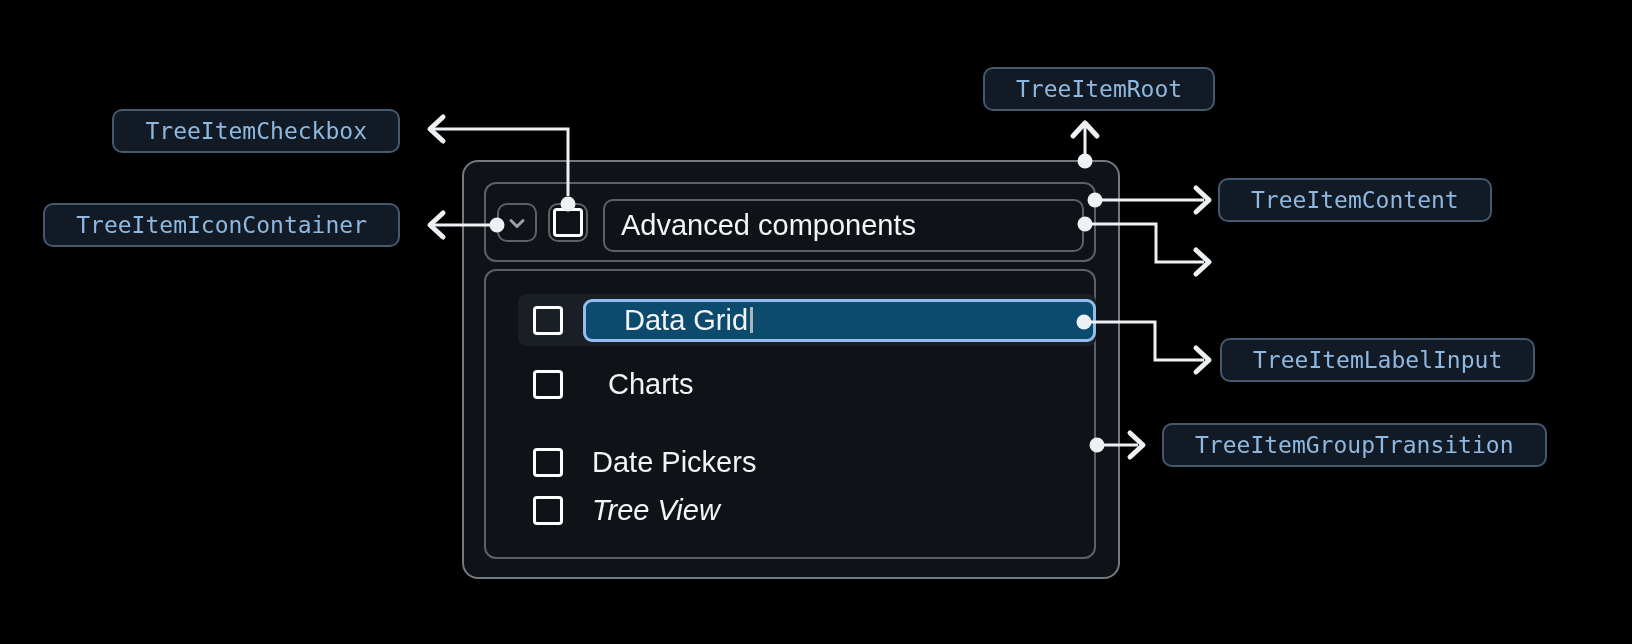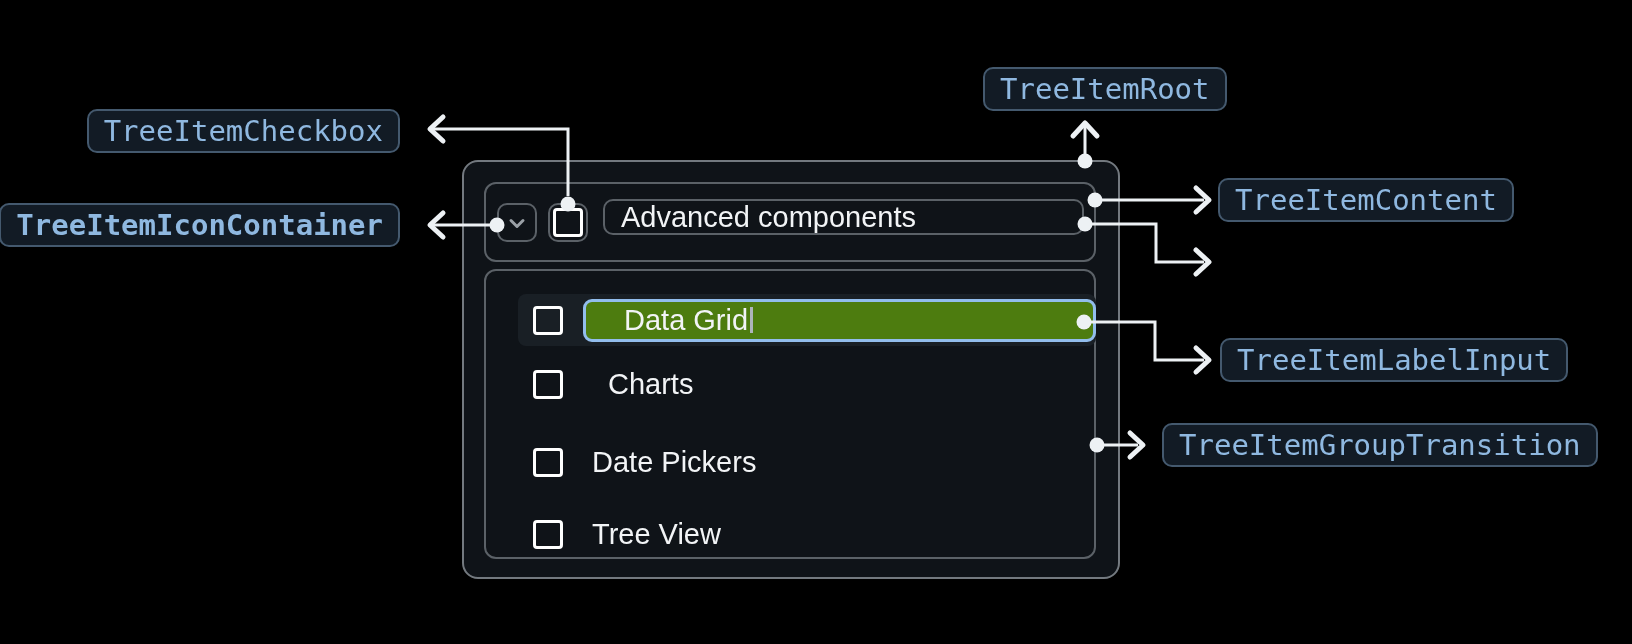--- a/index.html
+++ b/index.html
@@ -7,39 +7,39 @@
          font-family:"Liberation Sans",sans-serif;}
   .abs{position:absolute;box-sizing:border-box;}
 
   
   .panel{left:462px;top:160px;width:658px;height:419px;background:#0f1318;
          border:2px solid #73797f;border-radius:16px;}
   .content{left:484px;top:182px;width:612px;height:80px;border:2px solid #5b6167;
            border-radius:12px;background:#0f1318;}
   .icon-box{left:497px;top:203px;width:40px;height:39px;border:2px solid #5b6167;
             border-radius:10px;display:flex;align-items:center;justify-content:center;}
-  .label-box{left:603px;top:199px;width:481px;height:36px;border:2px solid #5b6167;
+  .label-box{left:603px;top:199px;width:481px;height:53px;border:2px solid #5b6167;
              border-radius:10px;display:flex;align-items:center;padding-left:16px;}
   .item-text{color:#f2f4f6;font-size:29px;white-space:nowrap;}
   .group{left:484px;top:269px;width:612px;height:290px;border:2px solid #5b6167;
          border-radius:12px;}
   .cb{width:24px;height:23px;border:3px solid #ffffff;border-radius:4px;flex:0 0 auto;}
   .row{left:518px;width:578px;height:52px;display:flex;align-items:center;}
   .row-sel{background:#191f25;border-radius:8px;}
   .row .cb{margin-left:15px;}
   .row .item-text{margin-left:29px;}
   .edit-input{margin-left:20px;width:506px;height:37px;border:3px solid #92bdec;
-              border-radius:9px;background:#4d7c0f;display:flex;align-items:center;
+              border-radius:9px;background:#0c4a6e;display:flex;align-items:center;
               padding-left:9px;}
   .caret{display:inline-block;width:3px;height:26px;background:#aeb4ba;margin-left:2px;}
 
   
-  .chip{height:44px;padding:7px 15px;background:#121b25;border:2px solid #44596e;
+  .chip{height:44px;padding:7px 31px;background:#121b25;border:2px solid #44596e;
         border-radius:10px;color:#8fb8e0;font-family:"DejaVu Sans Mono",monospace;
-        font-size:29px;line-height:26px;white-space:nowrap;}
+        font-size:23px;line-height:26px;white-space:nowrap;}
 
   
   .wires{left:0;top:0;pointer-events:none;}
   .ln{stroke:#edf1f4;stroke-width:3;fill:none;}
   .ah{stroke:#edf1f4;stroke-width:5;fill:none;stroke-linecap:round;stroke-linejoin:round;}
   .dot{fill:#edf1f4;}
 </style>
 </head>
 <body>
 
@@ -76,28 +76,28 @@
   </div>
 
   <div class="abs row" style="top:358px;gap:16px;">
     <span class="cb"></span>
     <span class="item-text">Charts</span>
   </div>
   <div class="abs row" style="top:436px;">
     <span class="cb"></span>
     <span class="item-text">Date Pickers</span>
   </div>
-  <div class="abs row" style="top:508px;">
+  <div class="abs row" style="top:484px;font-style:italic;">
     <span class="cb"></span>
     <span class="item-text">Tree View</span>
   </div>
 
   <div class="abs chip" style="left:983px;top:67px;">TreeItemRoot</div>
   <div class="abs chip" style="right:1232px;top:109px;">TreeItemCheckbox</div>
-  <div class="abs chip" style="right:1232px;top:203px;font-weight:bold;">TreeItemIconContainer</div>
+  <div class="abs chip" style="right:1232px;top:203px;">TreeItemIconContainer</div>
   <div class="abs chip" style="left:1218px;top:178px;">TreeItemContent</div>
   <div class="abs chip" style="left:1220px;top:338px;">TreeItemLabelInput</div>
   <div class="abs chip" style="left:1162px;top:423px;text-align:right;">TreeItemGroupTransition</div>
 
   <svg class="abs wires" width="1632" height="644" viewBox="0 0 1632 644">
 
     <path class="ln" d="M430 129 H568 V196"></path>
     <path class="ah" d="M443 117 L430 129 L443 141"></path>
     <circle class="dot" cx="568" cy="204" r="7.5"></circle>
 

